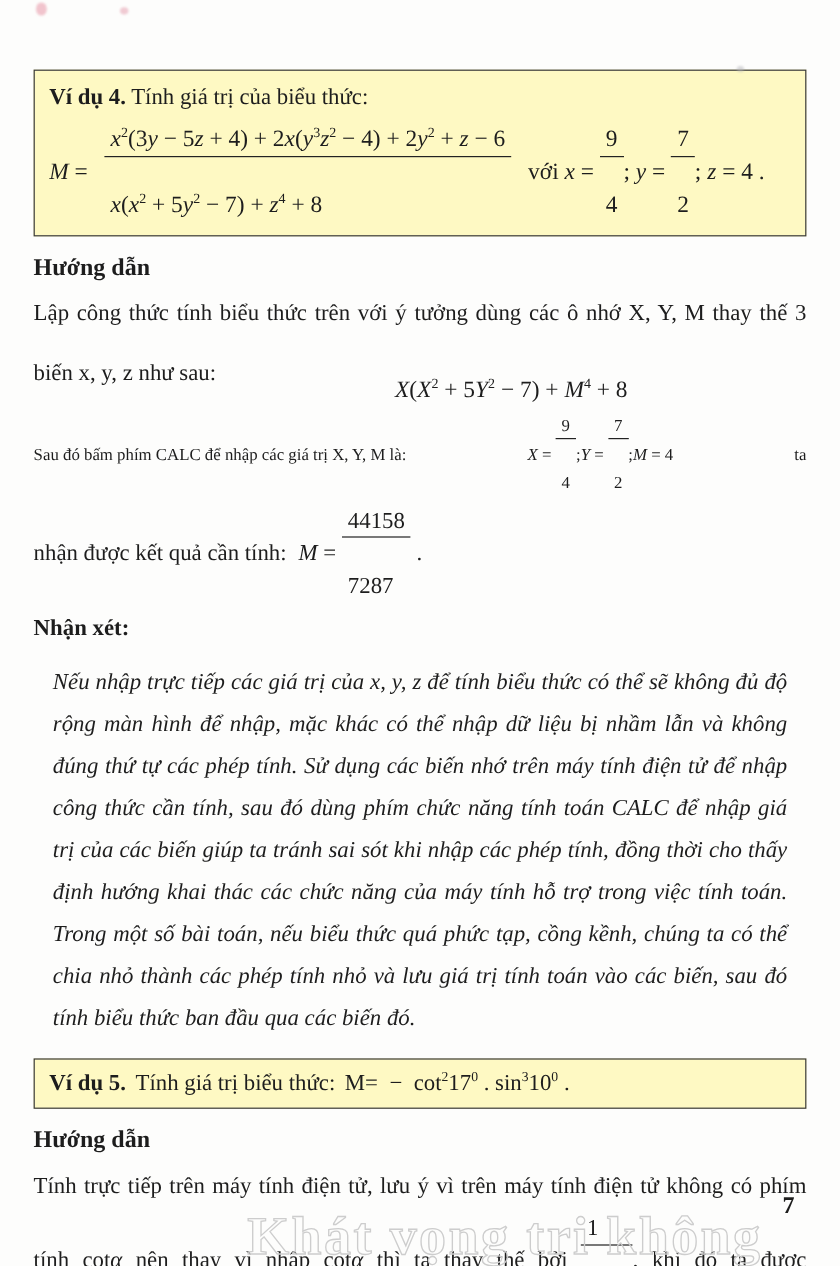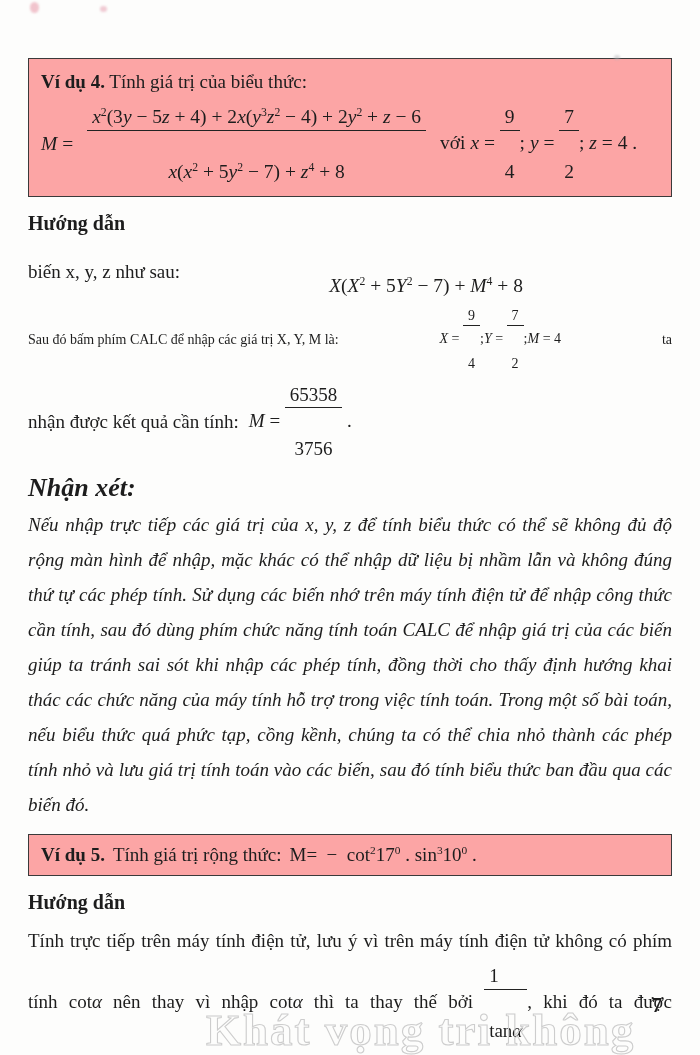--- a/index.html
+++ b/index.html
@@ -9,49 +9,49 @@
     font-family:"Liberation Serif", serif;
     color:#1d1d1d;
     position:relative;
     overflow:hidden;
   }
   .page{position:absolute;inset:0;padding:0 28px;box-sizing:border-box;}
   i{font-style:italic;}
   sup{font-size:0.6em;vertical-align:super;line-height:0;}
 
   
-  .frac{display:inline-block;vertical-align:middle;text-align:center;line-height:1.25;}
+  .frac{display:inline-block;vertical-align:middle;text-align:left;line-height:1.25;}
   .frac .num{display:block;border-bottom:1.4px solid #222;padding:0 5px 1px;}
   .frac .den{display:block;padding:1px 5px 0;margin-top:28px;}
   .sqrt{white-space:nowrap;}
   .sqrt .rad{border-top:1.4px solid #222;padding:0 2px;}
 
   .example-box{
     border:1.6px solid #3a3a3a;
-    background:#fca5a5;
+    background:#fef9c3;
   }
   .box1{margin-top:58px;padding:9px 12px 12px;}
   .box-title{font-size:19px;line-height:1.5;}
   .bold{font-weight:bold;}
   .formula-row{display:flex;align-items:center;gap:14px;margin-top:8px;font-size:19.5px;}
   .formula-row .big{font-size:19.5px;}
 
   .guide{text-align:left;font-weight:bold;font-size:20px;margin:15px 0 10px;}
 
   .body{font-size:19px;line-height:34px;margin:0;}
   .stretch-line{text-align:justify;text-align-last:justify;}
 
   .frac-row{display:flex;align-items:center;margin:6px 0 8px;font-size:19px;}
   .frac-row .frac{margin:0 auto;font-size:19.5px;}
 
   .calc-row{display:flex;align-items:center;justify-content:space-between;margin:8px 0 6px;font-size:14px;}
   .result-row{display:flex;align-items:center;gap:10px;margin:10px 0 6px;font-size:19px;}
 
-  .remark-label{font-weight:bold;font-style:italic;font-size:26px;margin:12px 0 4px;}
-  .remark-text{font-style:italic;font-size:19px;line-height:35px;text-align:justify;margin:0;}
+  .remark-label{font-weight:bold;font-size:19px;margin:12px 0 4px;}
+  .remark-text{font-style:italic;font-size:19px;line-height:35px;text-align:justify;margin:16px;}
 
   .box2{margin-top:12px;display:flex;align-items:center;gap:8px;padding:9px 12px;font-size:19px;}
   .box2 .frac{font-size:18.5px;}
 
   .g2line{margin-top:6px;}
 
   
   .wm-main{
     position:absolute;left:142px;top:928px;
     font-size:96px;font-weight:bold;letter-spacing:3px;
@@ -91,45 +91,46 @@
       <span class="frac big">
         <span class="num"><i>x</i><sup>2</sup>(3<i>y</i> − 5<i>z</i> + 4) + 2<i>x</i>(<i>y</i><sup>3</sup><i>z</i><sup>2</sup> − 4) + 2<i>y</i><sup>2</sup> + <i>z</i> − 6</span>
         <span class="den"><i>x</i>(<i>x</i><sup>2</sup> + 5<i>y</i><sup>2</sup> − 7) + <i>z</i><sup>4</sup> + 8</span>
       </span>
       <span>với <i>x</i> = <span class="frac"><span class="num">9</span><span class="den">4</span></span>; <i>y</i> = <span class="frac"><span class="num">7</span><span class="den">2</span></span>; <i>z</i> = 4 .</span>
     </div>
   </div>
 
   <div class="guide">Hướng dẫn</div>
 
+  <p class="body stretch-line">Lập công thức tính biểu thức trên với ý tưởng dùng các ô nhớ X, Y, M thay thế 3</p>
 
   <div class="frac-row">
     <span>biến x, y, z như sau:</span>
     <span class="frac">
       <span class="den"><i>X</i>(<i>X</i><sup>2</sup> + 5<i>Y</i><sup>2</sup> − 7) + <i>M</i><sup>4</sup> + 8</span>
     </span>
   </div>
 
   <div class="calc-row">
     <span>Sau đó bấm phím CALC để nhập các giá trị X, Y, M là:</span>
     <span><i>X</i> = <span class="frac"><span class="num">9</span><span class="den">4</span></span>;<i>Y</i> = <span class="frac"><span class="num">7</span><span class="den">2</span></span>;<i>M</i> = 4</span>
     <span>ta</span>
   </div>
 
   <div class="result-row">
     <span>nhận được kết quả cần tính:</span>
-    <span><i>M</i> = <span class="frac"><span class="num">65358</span><span class="den">3756</span></span> .</span>
+    <span><i>M</i> = <span class="frac"><span class="num">44158</span><span class="den">7287</span></span> .</span>
   </div>
 
   <p class="remark-label">Nhận xét:</p>
   <p class="remark-text">Nếu nhập trực tiếp các giá trị của x, y, z để tính biểu thức có thể sẽ không đủ độ rộng màn hình để nhập, mặc khác có thể nhập dữ liệu bị nhầm lẫn và không đúng thứ tự các phép tính. Sử dụng các biến nhớ trên máy tính điện tử để nhập công thức cần tính, sau đó dùng phím chức năng tính toán CALC để nhập giá trị của các biến giúp ta tránh sai sót khi nhập các phép tính, đồng thời cho thấy định hướng khai thác các chức năng của máy tính hỗ trợ trong việc tính toán. Trong một số bài toán, nếu biểu thức quá phức tạp, cồng kềnh, chúng ta có thể chia nhỏ thành các phép tính nhỏ và lưu giá trị tính toán vào các biến, sau đó tính biểu thức ban đầu qua các biến đó.</p>
 
   <div class="example-box box2">
     <span class="bold">Ví dụ 5.</span>
-    <span>Tính giá trị rộng thức:</span>
+    <span>Tính giá trị biểu thức:</span>
     <span>M=  &nbsp;−&nbsp; cot<sup>2</sup>17<sup>0</sup> . sin<sup>3</sup>10<sup>0</sup> .</span>
   </div>
 
   <div class="guide">Hướng dẫn</div>
 
   <p class="body stretch-line">Tính trực tiếp trên máy tính điện tử, lưu ý vì trên máy tính điện tử không có phím</p>
   <p class="body stretch-line g2line">tính cot<i>α</i> nên thay vì nhập cot<i>α</i> thì ta thay thế bởi <span class="frac"><span class="num">1</span><span class="den">tan<i>α</i></span></span>, khi đó ta được</p>
   <p class="body g2line"><i>M</i> ≈ 3,759476859 .</p>
 
   <div class="wm-sub">Khát vọng tri không</div>

